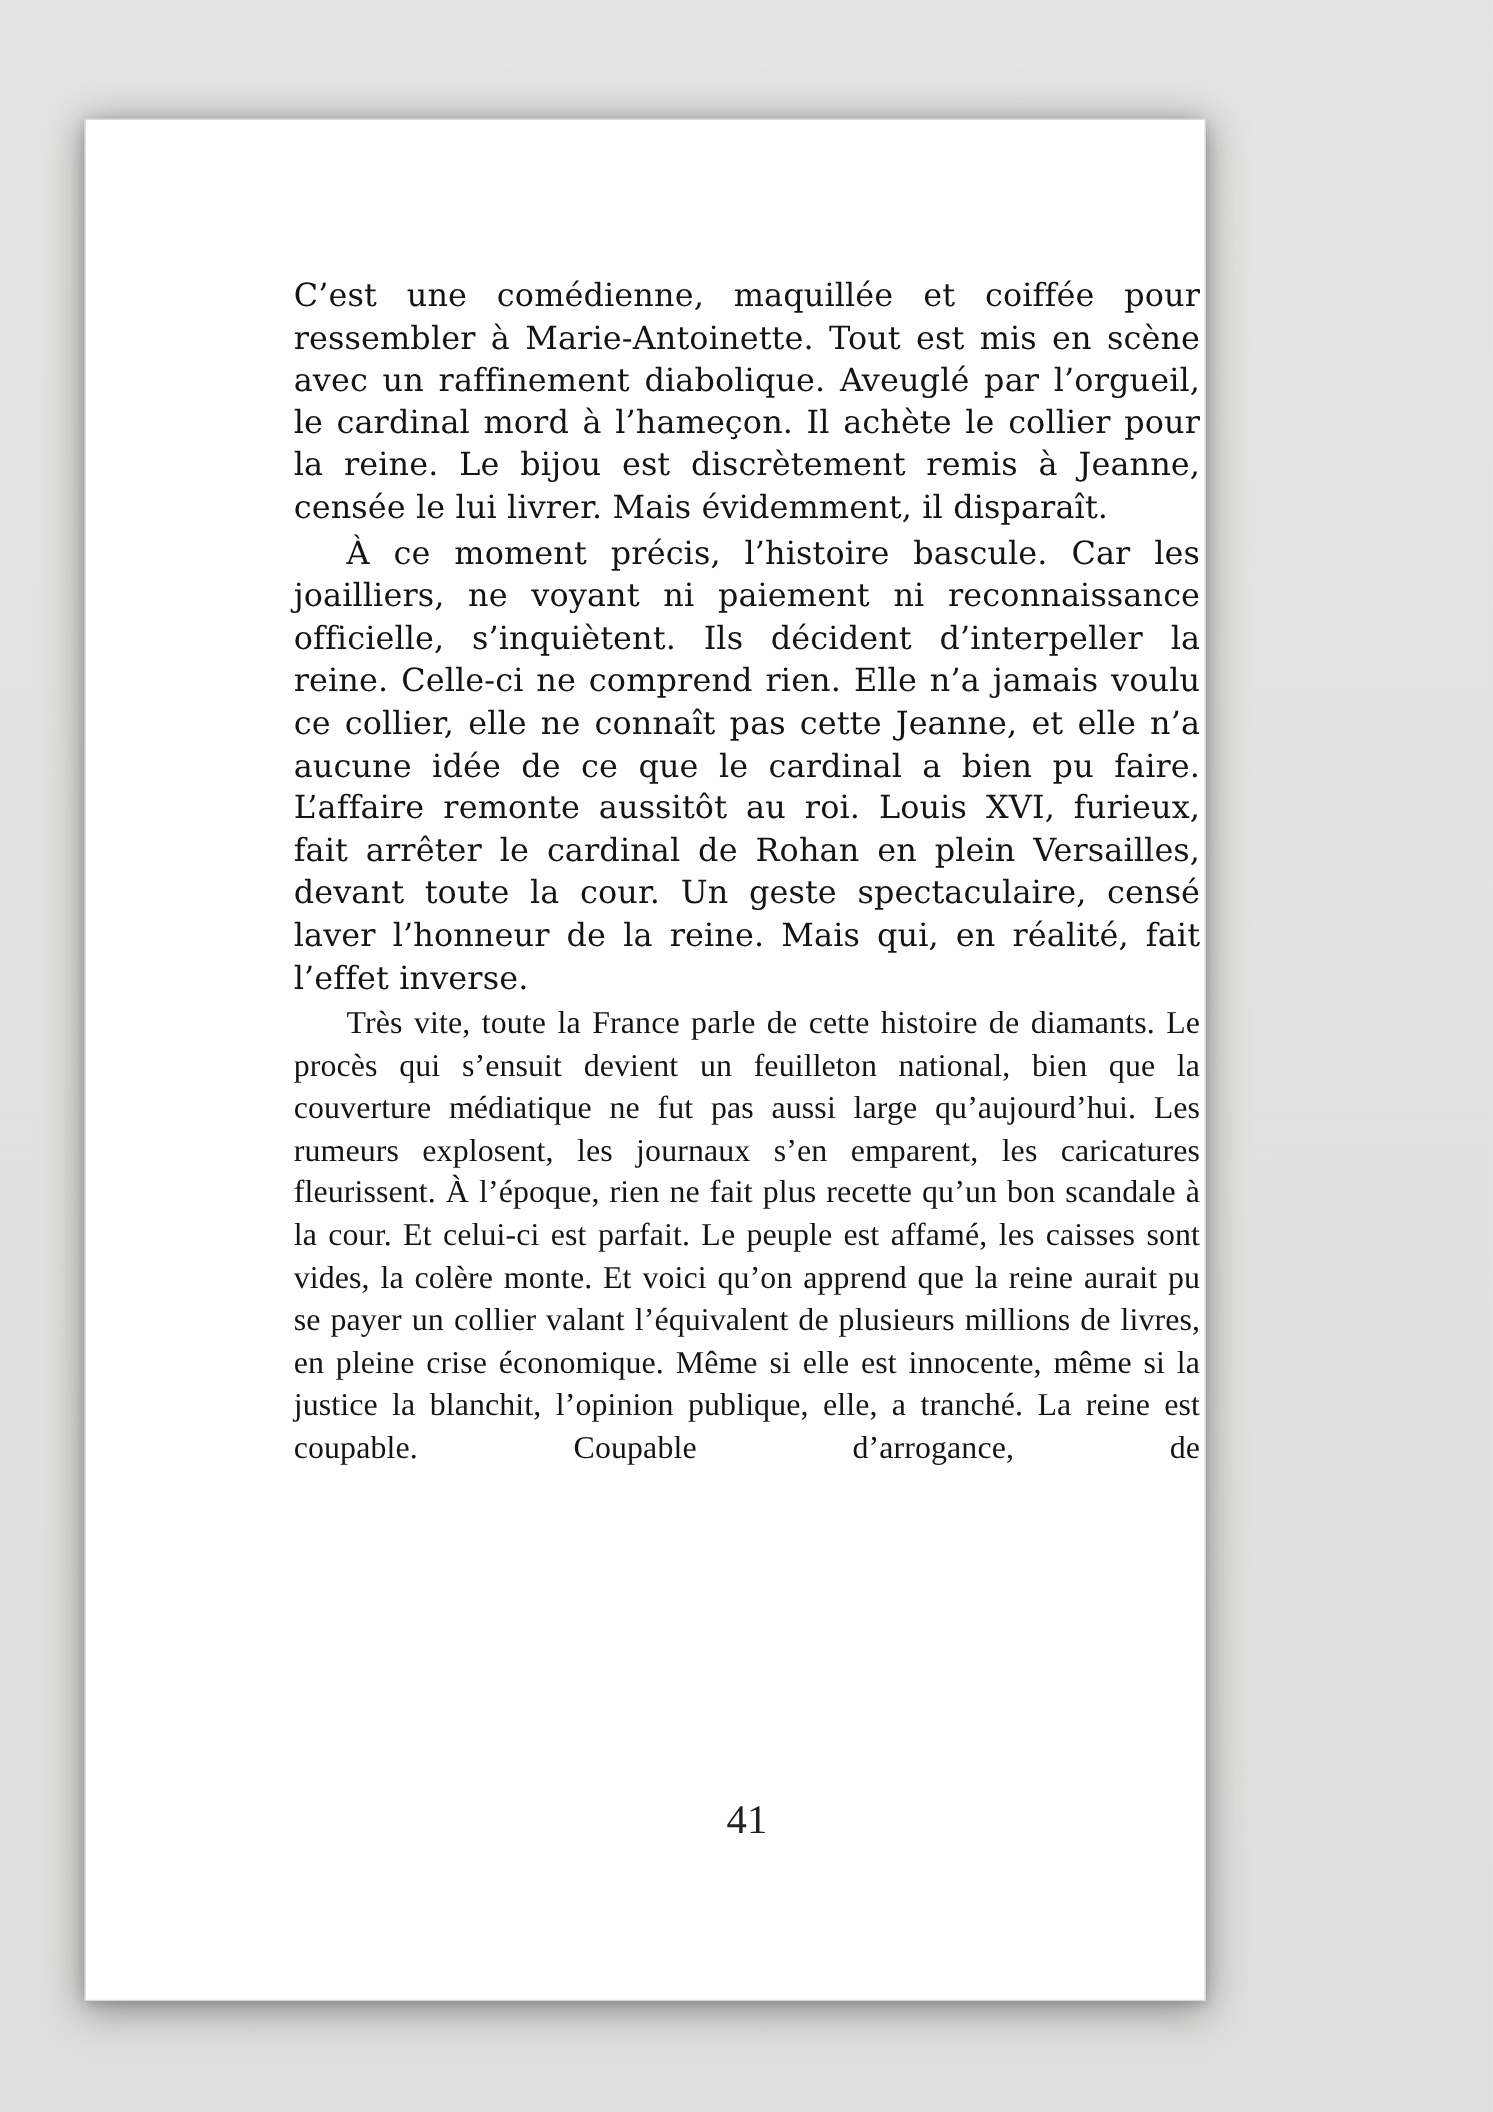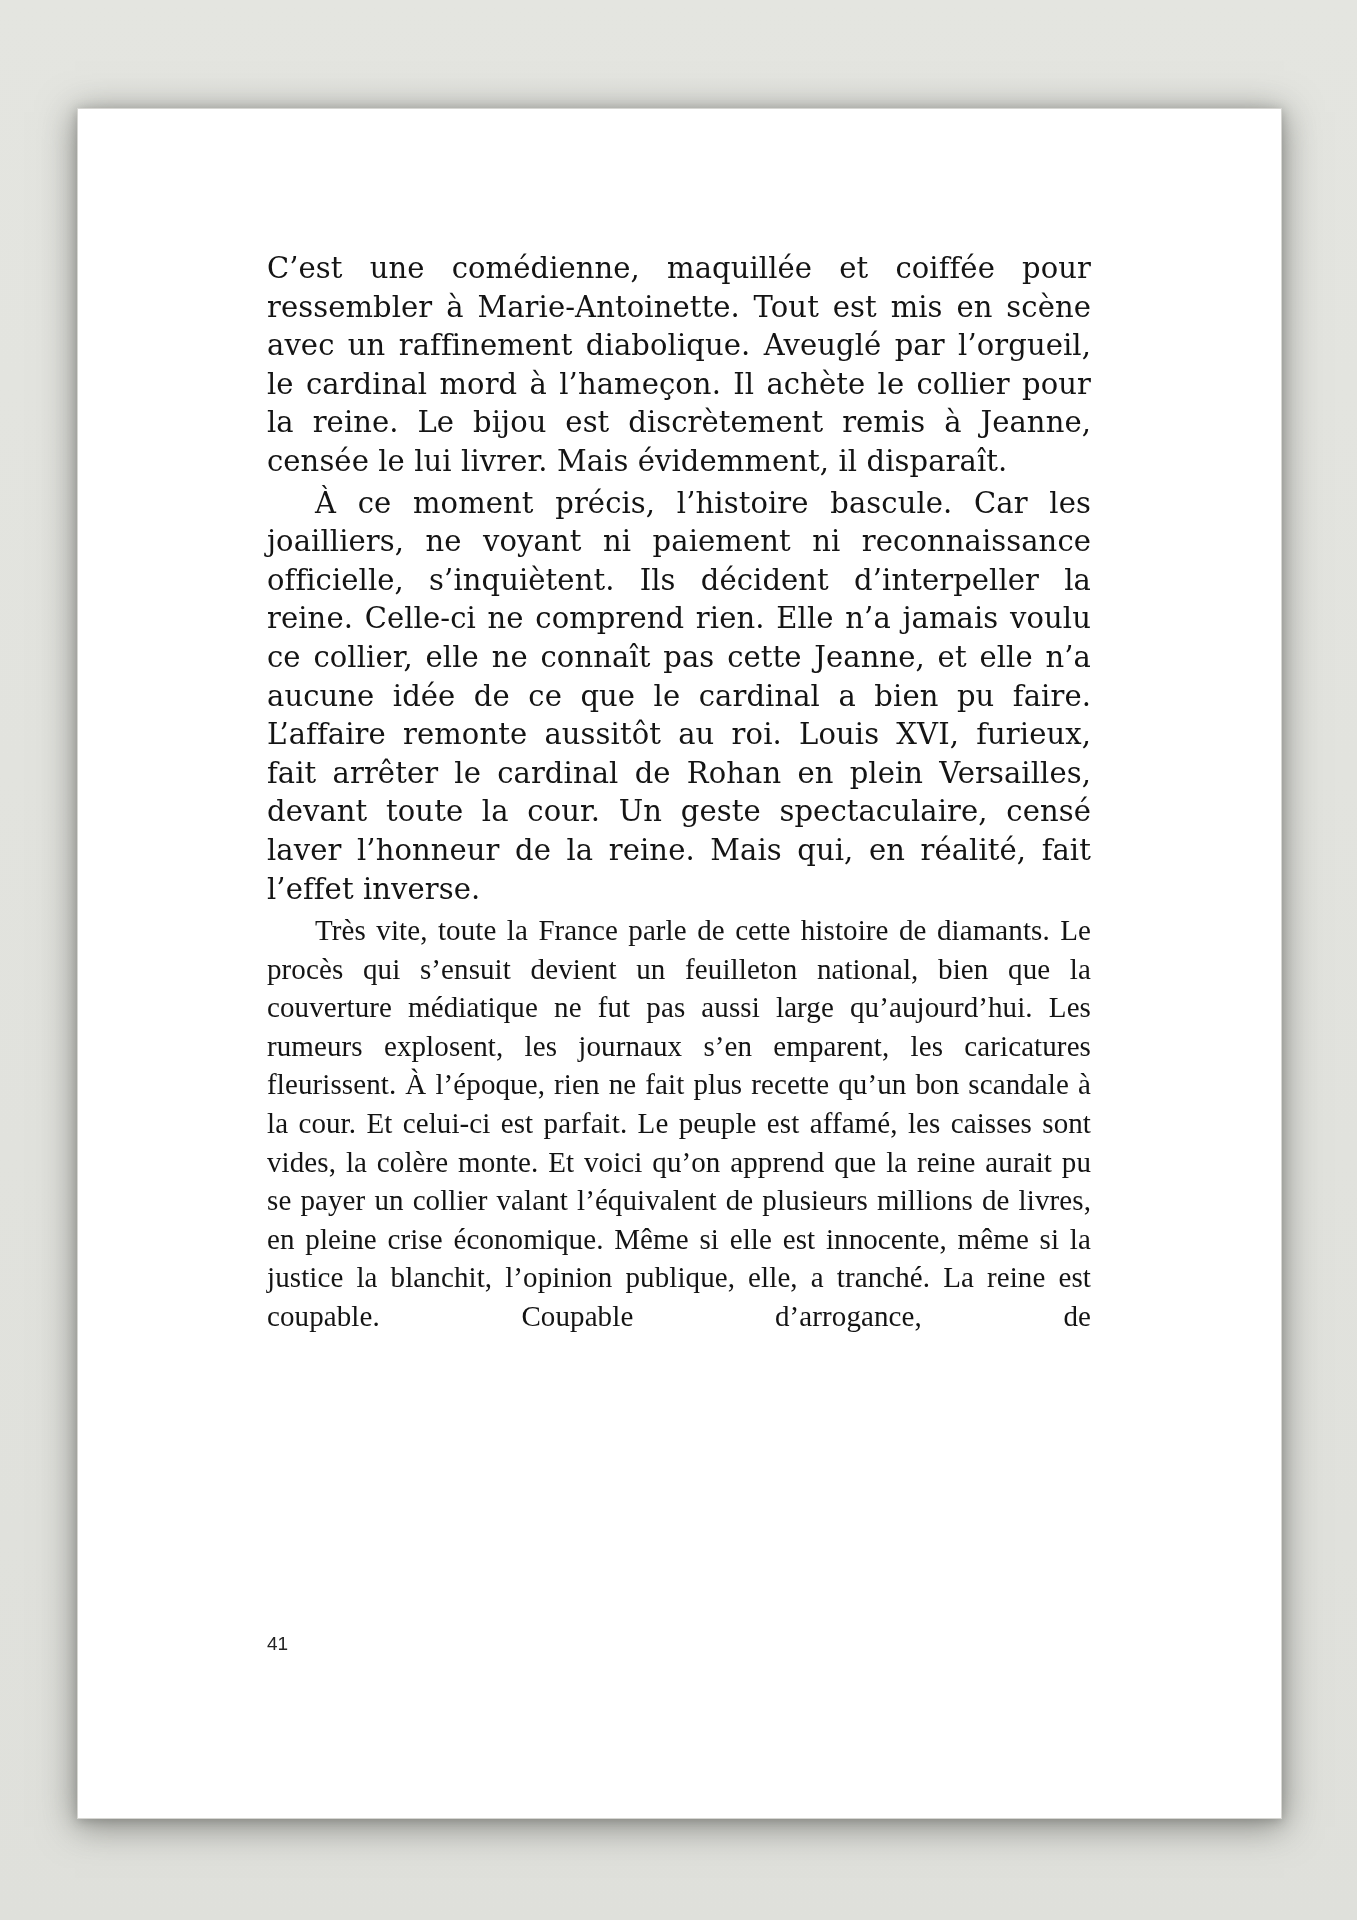--- a/index.html
+++ b/index.html
@@ -16,21 +16,21 @@
   .viewport {
     position: relative;
     width: 1357px;
     height: 1920px;
     background: linear-gradient(180deg, #e4e5e0 0%, #e1e2dd 60%, #dfe0db 100%);
   }
   .paper {
     position: absolute;
     left: 77px;
     top: 108px;
-    width: 1205px;
+    width: 1019px;
     height: 1711px;
     background: #ffffff;
     border: 1px solid #d6d6d2;
     box-sizing: border-box;
     box-shadow: 0 6px 34px 2px rgba(90, 92, 88, 0.65),
                 0 2px 10px rgba(90, 92, 88, 0.35);
   }
   .text-column {
     position: absolute;
     left: 189px;
@@ -54,23 +54,23 @@
   }
   .text-column p.continues {
     text-align-last: justify;
     font-family: Liberation Serif, serif;
   }
   .page-number {
     position: absolute;
     left: 189px;
     top: 1524px;
     width: 824px;
-    text-align: left;
-    font-family: Liberation Sans, sans-serif;
-    font-size: 19px;
+    text-align: center;
+    font-family: Liberation Serif, serif;
+    font-size: 37px;
     color: #222222;
   }
 </style>
 </head>
 <body>
 
 <div class="viewport">
   <div class="paper">
     <div class="text-column">
       <p>C’est une comédienne, maquillée et coiffée pour ressembler à Marie-Antoinette. Tout est mis en scène avec un raffinement diabolique. Aveuglé par l’orgueil, le cardinal mord à l’hameçon. Il achète le collier pour la reine. Le bijou est discrètement remis à Jeanne, censée le lui livrer. Mais évidemment, il disparaît.</p>

